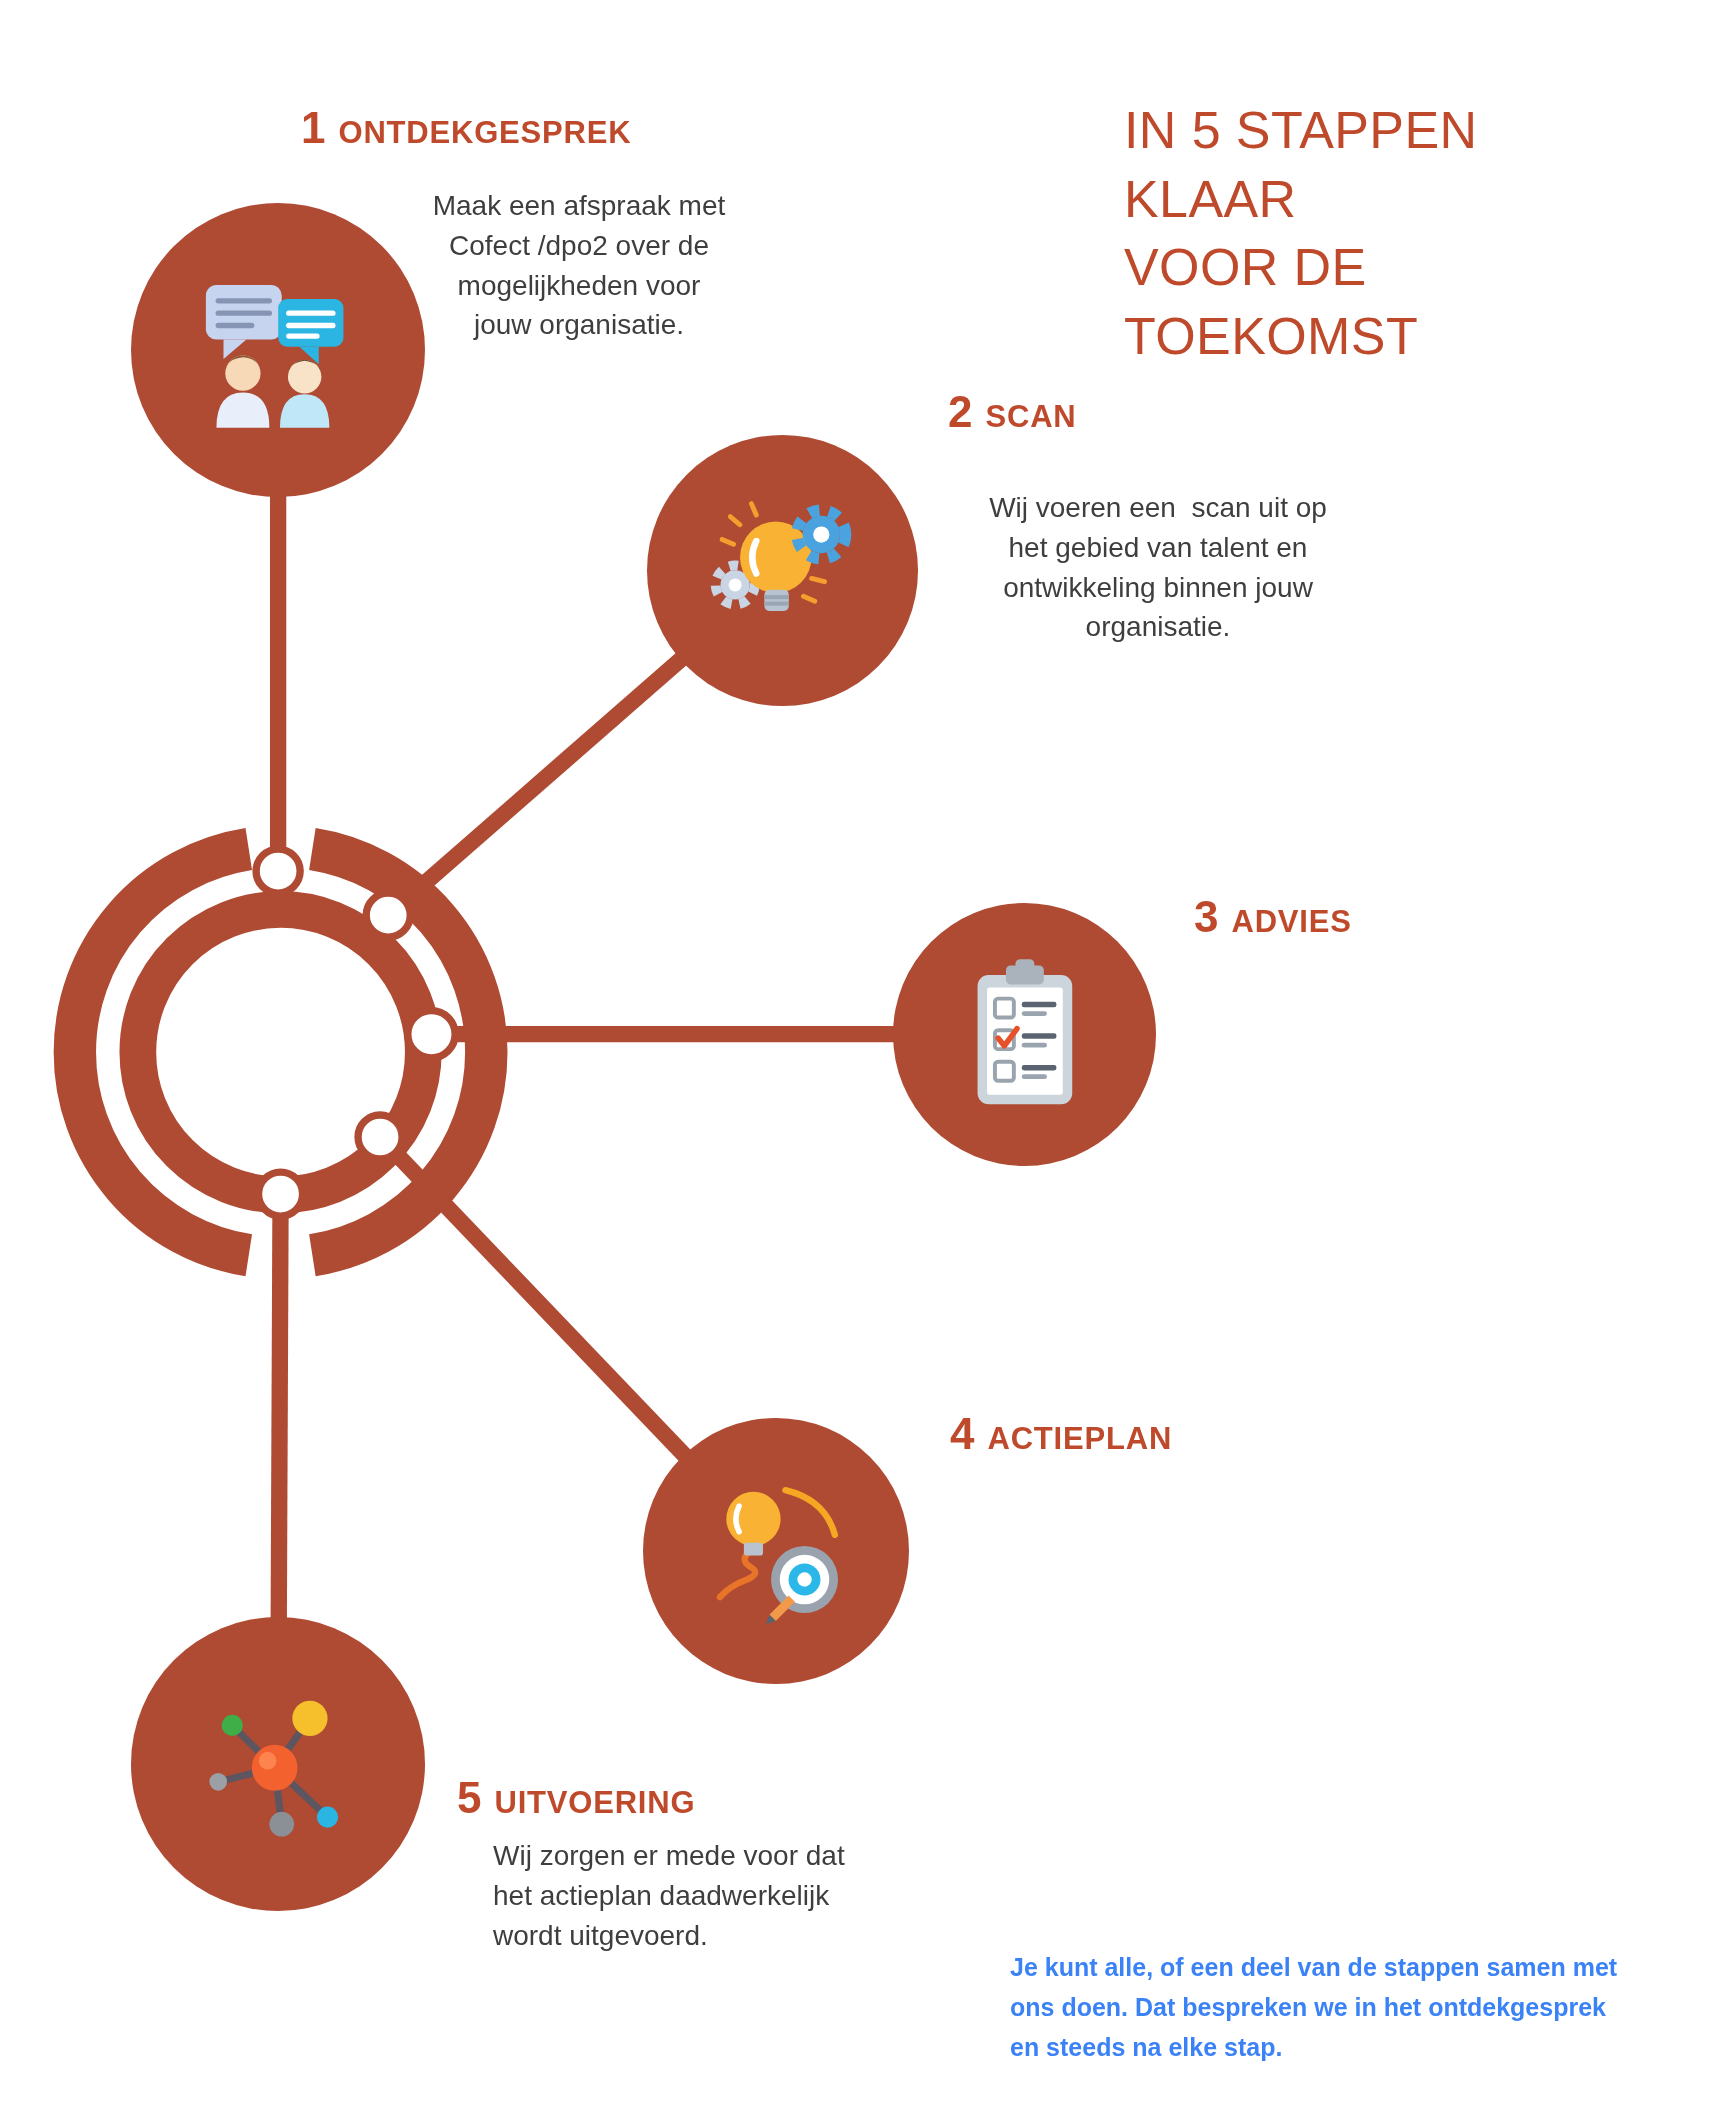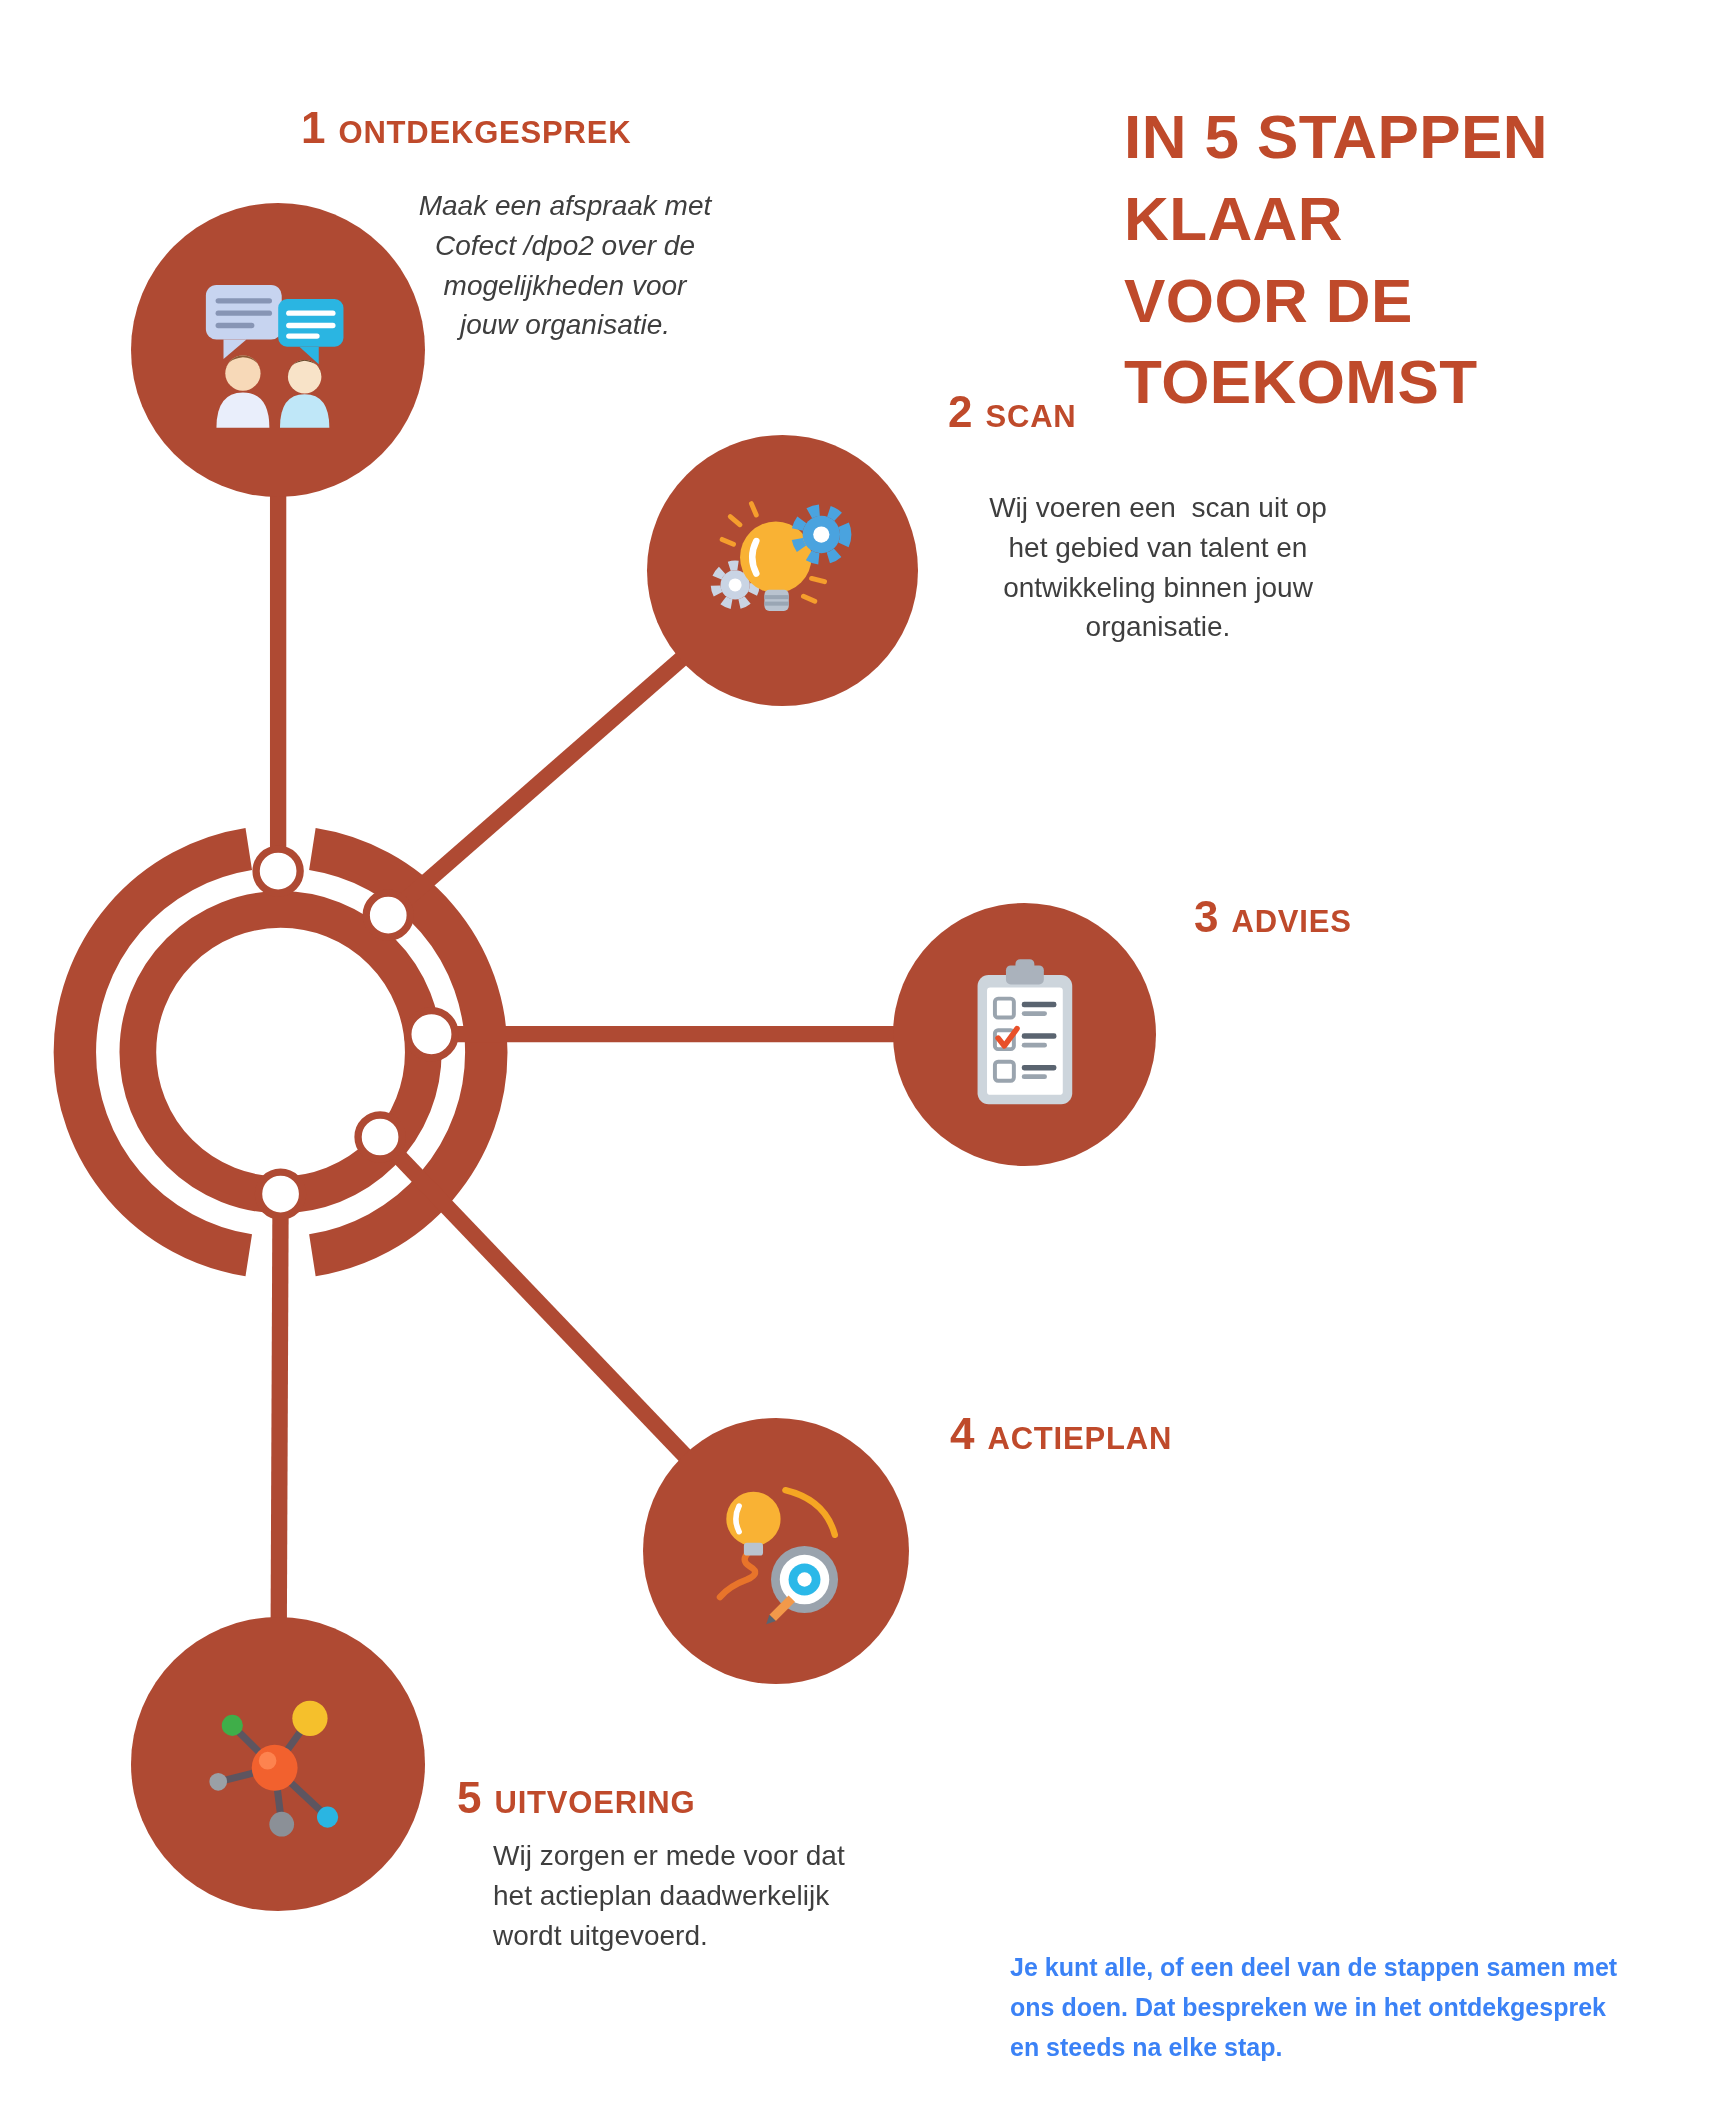--- a/index.html
+++ b/index.html
@@ -33,21 +33,21 @@
   .head .lbl{font-size:31px;letter-spacing:0.8px;line-height:1;}
 
   .desc{
     position:absolute;font-size:28px;line-height:1.42;
     white-space:pre-wrap;color:var(--body-text,#3E3E3E);
   }
   .desc.center{text-align:center;}
 
   .main-title{
     position:absolute;left:1124px;top:96px;width:522px;
-    color:var(--heading,#BF4A2B);font-weight:700;font-size:62px;line-height:1.32;
+    color:var(--heading,#BF4A2B);font-weight:400;font-size:52px;line-height:1.32;
     letter-spacing:0.4px;
   }
   .footer-note{
     position:absolute;left:1010px;top:1947px;width:677px;
     font-size:25px;line-height:1.6;font-weight:600;white-space:pre-wrap;
     color:#3b82f6;
   }
 </style>
 </head>
 <body>
@@ -96,21 +96,21 @@
       <path d="M20 63 A10 10 0 0 1 40 63 Q40 55 30 54 Q20 55 20 63 Z" fill="#8a5a35"></path>
       <path d="M51 94 Q51 75 65 75 Q79 75 79 94 Z" fill="#bfe7f8"></path>
       <circle cx="65" cy="65" r="9.5" fill="#f8e3c8"></circle>
       <path d="M55.5 65 A9.5 9.5 0 0 1 74.5 65 Q74.5 57 65 56 Q55.5 57 55.5 65 Z" fill="#5d3c1e"></path>
     </svg>
   </div>
   <div class="head" style="left:301px;top:106px;">
     <span class="num">1</span>
     <span class="lbl">ONTDEKGESPREK</span>
   </div>
-  <p class="desc center" style="left:353px;top:186px;width:424px;font-style:italic;">Maak een afspraak met
+  <p class="desc center" style="left:367px;top:186px;width:424px;">Maak een afspraak met
 Cofect /dpo2 over de
 mogelijkheden voor
 jouw organisatie.</p>
 
   <div class="circle" style="left:647px;top:435px;width:271px;height:271px;">
     <svg viewBox="0 0 100 100">
       <g stroke="#f59e2d" stroke-width="3" stroke-linecap="round">
         <line x1="13" y1="31" x2="20" y2="34"></line>
         <line x1="18" y1="17" x2="24" y2="22"></line>
         <line x1="31" y1="9" x2="34" y2="16"></line>

